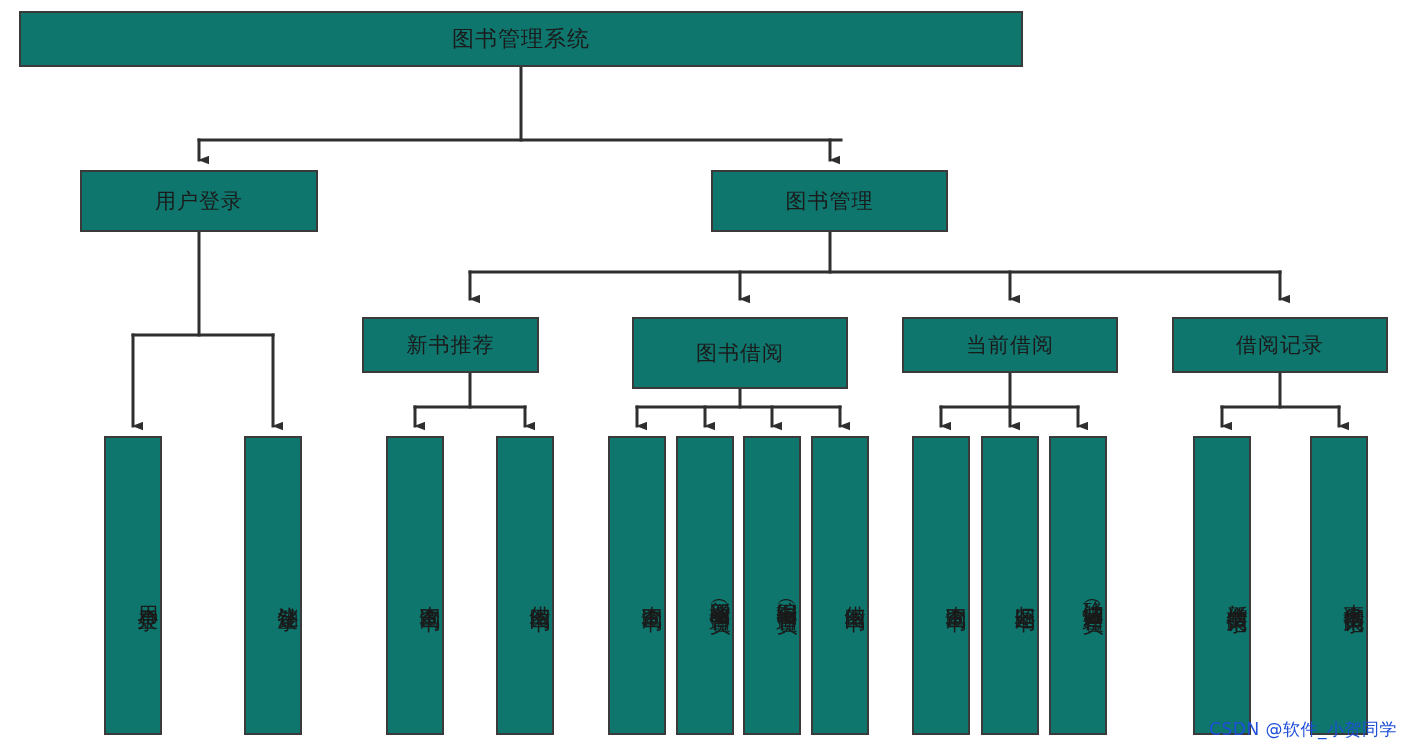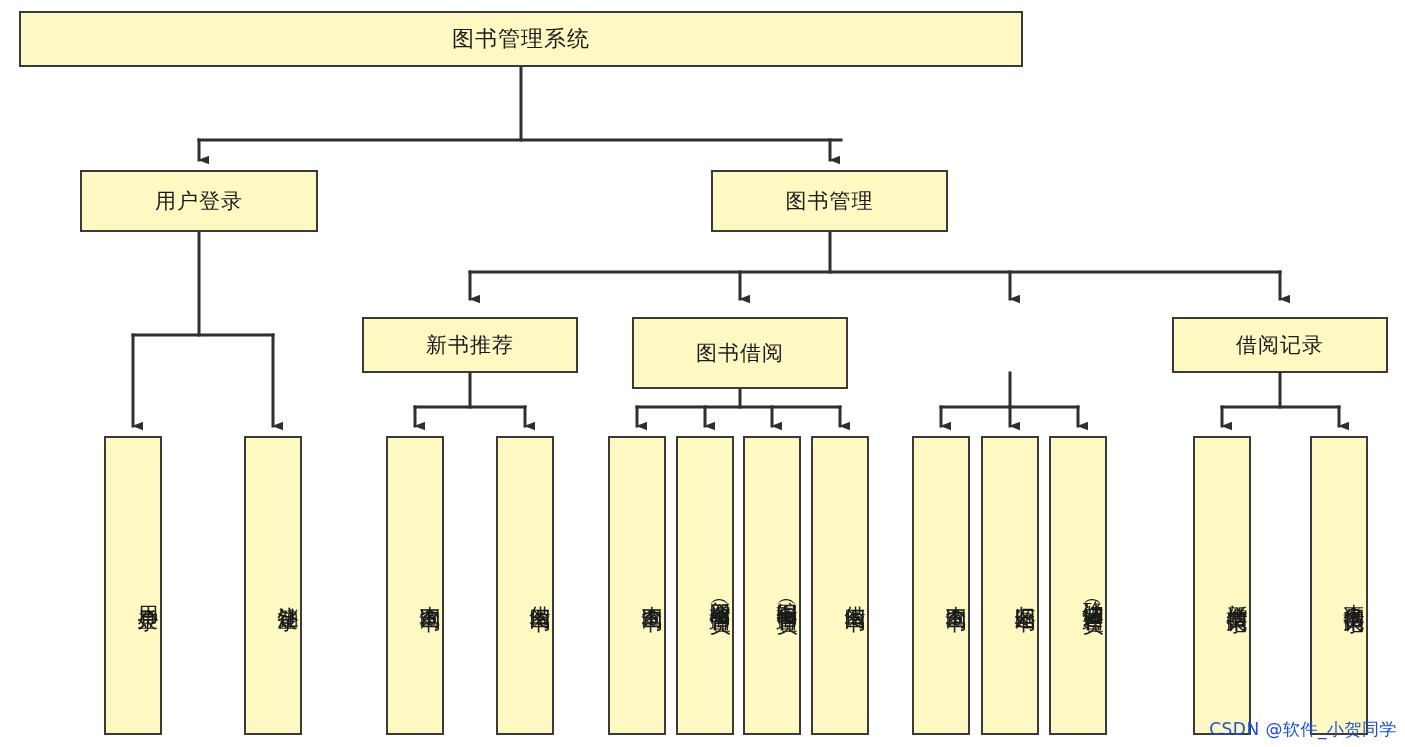--- a/index.html
+++ b/index.html
@@ -23,21 +23,21 @@
     left: 0;
     top: 0;
     width: 1405px;
     height: 747px;
     pointer-events: none;
   }
   .node {
     position: absolute;
     box-sizing: border-box;
     border: 2px solid #3a3a3a;
-    background: #fef9c3;
+    background: #0f766e;
     display: flex;
     align-items: center;
     justify-content: center;
     color: #1a1a1a;
   }
   .node.horiz {
     font-size: 21px;
     letter-spacing: 1px;
   }
   .node.root {
@@ -128,25 +128,28 @@
     <span>图书管理系统</span>
   </div>
 
   <div class="node horiz" style="left:80px; top:170px; width:238px; height:62px;">
     <span>用户登录</span>
   </div>
   <div class="node horiz" style="left:711px; top:170px; width:237px; height:62px;">
     <span>图书管理</span>
   </div>
 
-  <div class="node horiz" style="left:362px; top:317px; width:216px; height:56px;">
+  <div class="node horiz" style="left:362px; top:317px; width:177px; height:56px;">
     <span>新书推荐</span>
   </div>
   <div class="node horiz" style="left:632px; top:317px; width:216px; height:72px;">
     <span>图书借阅</span>
+  </div>
+  <div class="node horiz" style="left:902px; top:317px; width:216px; height:56px;">
+    <span>当前借阅</span>
   </div>
   <div class="node horiz" style="left:1172px; top:317px; width:216px; height:56px;">
     <span>借阅记录</span>
   </div>
 
   <div class="node vert" style="left:104px; top:436px; width:58px; height:299px;">
     <span class="vtext">用户登录</span>
   </div>
   <div class="node vert" style="left:244px; top:436px; width:58px; height:299px;">
     <span class="vtext">注销登录</span>

